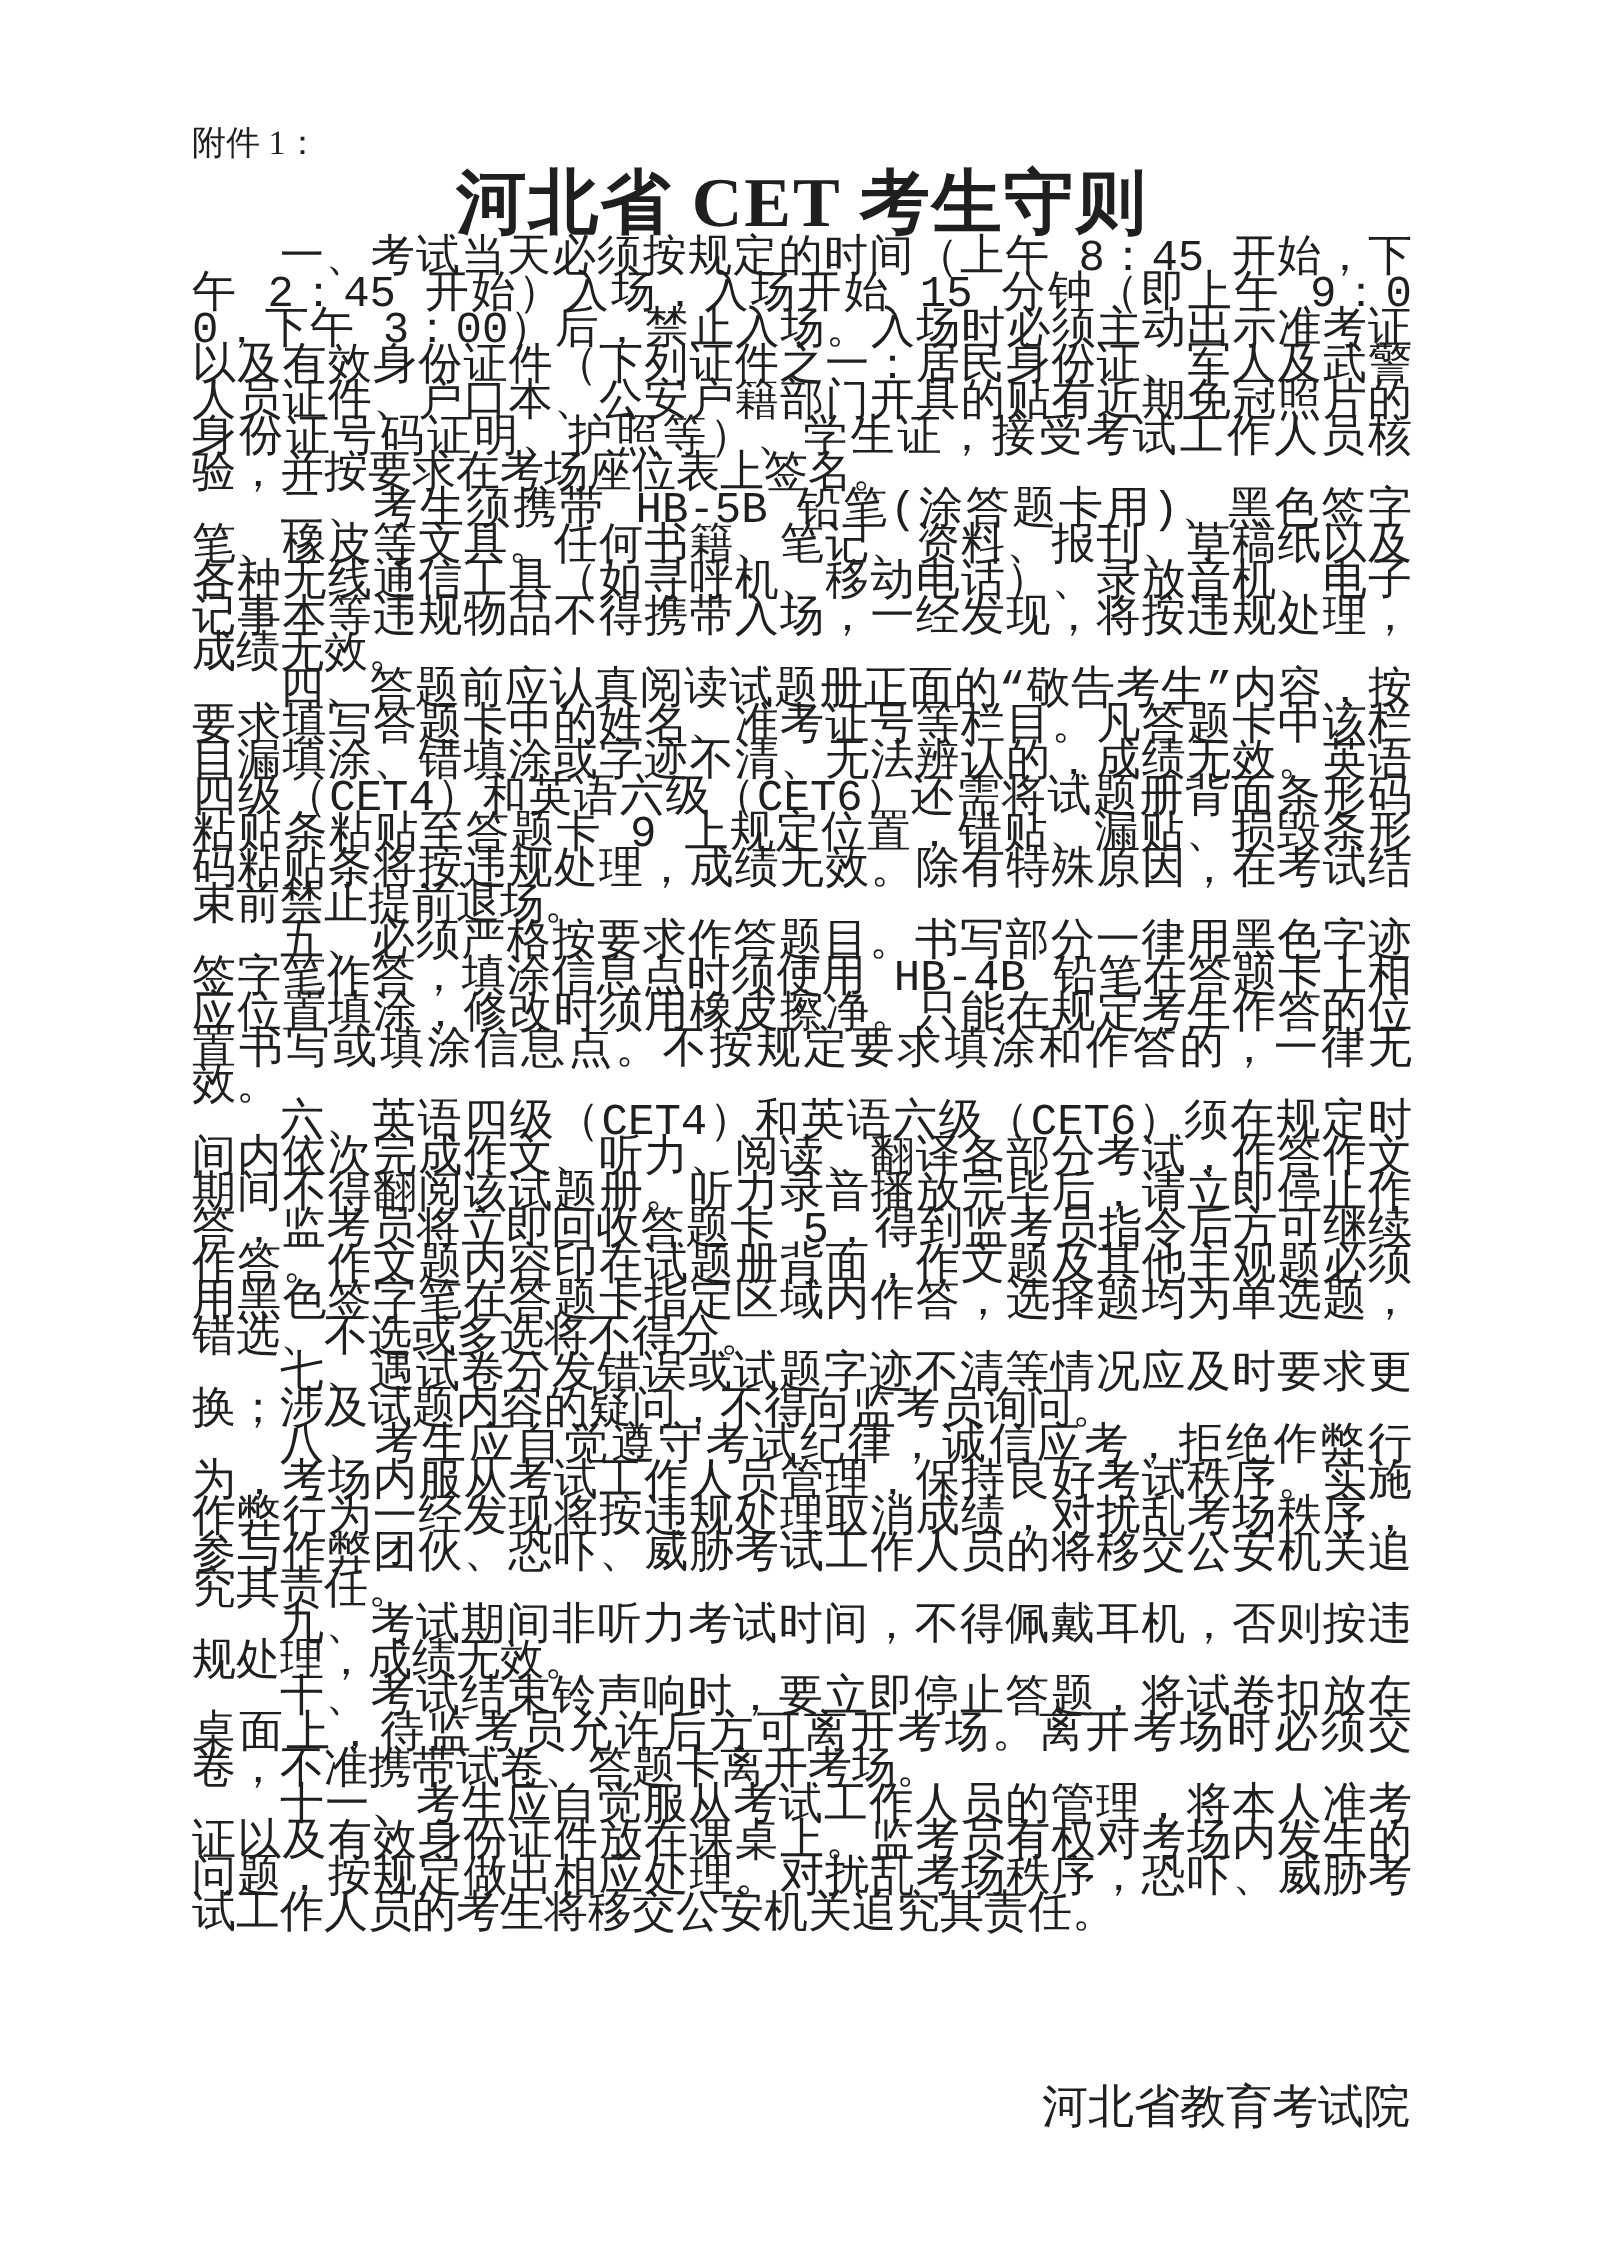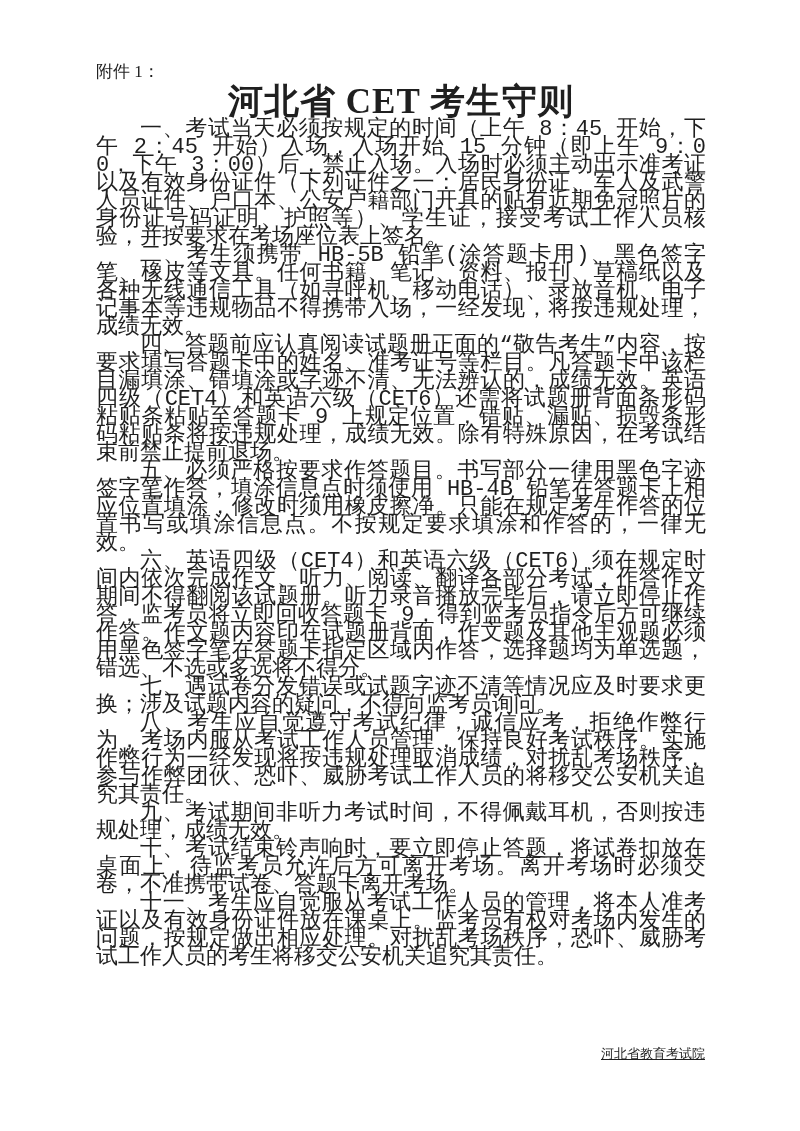--- a/index.html
+++ b/index.html
@@ -40,41 +40,40 @@
     line-height: 18px;
     text-align: justify;
     text-indent: 2em;
     word-break: break-all;
     font-family: Liberation Mono, monospace;
   }
   .signature {
     position: absolute;
     top: 1042px;
     right: 95px;
-    font-size: 13px;
+    font-size: 23px;
     line-height: 24px;
     text-align: right;
-    text-decoration: underline;
   }
 </style>
 </head>
 <body>
 
 <div class="page">
 
   <div class="attachment-label">附件 1：</div>
 
   <h1 class="doc-title">河北省 CET 考生守则</h1>
 
   <div class="doc-body">
     <p>一、考试当天必须按规定的时间（上午 8：45 开始，下午 2：45 开始）入场，入场开始 15 分钟（即上午 9：00，下午 3：00）后，禁止入场。入场时必须主动出示准考证以及有效身份证件（下列证件之一：居民身份证、军人及武警人员证件、户口本、公安户籍部门开具的贴有近期免冠照片的身份证号码证明、护照等）、学生证，接受考试工作人员核验，并按要求在考场座位表上签名。</p>
     <p>二、考生须携带 HB-5B 铅笔(涂答题卡用)、黑色签字笔、橡皮等文具。任何书籍、笔记、资料、报刊、草稿纸以及各种无线通信工具（如寻呼机、移动电话）、录放音机、电子记事本等违规物品不得携带入场，一经发现，将按违规处理，成绩无效。</p>
     <p>四、答题前应认真阅读试题册正面的“敬告考生”内容，按要求填写答题卡中的姓名、准考证号等栏目。凡答题卡中该栏目漏填涂、错填涂或字迹不清、无法辨认的，成绩无效。英语四级（CET4）和英语六级（CET6）还需将试题册背面条形码粘贴条粘贴至答题卡 9 上规定位置，错贴、漏贴、损毁条形码粘贴条将按违规处理，成绩无效。除有特殊原因，在考试结束前禁止提前退场。</p>
     <p>五、必须严格按要求作答题目。书写部分一律用黑色字迹签字笔作答，填涂信息点时须使用 HB-4B 铅笔在答题卡上相应位置填涂，修改时须用橡皮擦净。只能在规定考生作答的位置书写或填涂信息点。不按规定要求填涂和作答的，一律无效。</p>
-    <p>六、英语四级（CET4）和英语六级（CET6）须在规定时间内依次完成作文、听力、阅读、翻译各部分考试，作答作文期间不得翻阅该试题册。听力录音播放完毕后，请立即停止作答，监考员将立即回收答题卡 9，得到监考员指令后方可继续作答。作文题内容印在试题册背面，作文题及其他主观题必须用黑色签字笔在答题卡指定区域内作答，选择题均为单选题，错选、不选或多选将不得分。</p>
+    <p>六、英语四级（CET4）和英语六级（CET6）须在规定时间内依次完成作文、听力、阅读、翻译各部分考试，作答作文期间不得翻阅该试题册。听力录音播放完毕后，请立即停止作答，监考员将立即回收答题卡 5，得到监考员指令后方可继续作答。作文题内容印在试题册背面，作文题及其他主观题必须用黑色签字笔在答题卡指定区域内作答，选择题均为单选题，错选、不选或多选将不得分。</p>
     <p>七、遇试卷分发错误或试题字迹不清等情况应及时要求更换；涉及试题内容的疑问，不得向监考员询问。</p>
     <p>八、考生应自觉遵守考试纪律，诚信应考，拒绝作弊行为，考场内服从考试工作人员管理，保持良好考试秩序。实施作弊行为一经发现将按违规处理取消成绩，对扰乱考场秩序，参与作弊团伙、恐吓、威胁考试工作人员的将移交公安机关追究其责任。</p>
     <p>九、考试期间非听力考试时间，不得佩戴耳机，否则按违规处理，成绩无效。</p>
     <p>十、考试结束铃声响时，要立即停止答题，将试卷扣放在桌面上，待监考员允许后方可离开考场。离开考场时必须交卷，不准携带试卷、答题卡离开考场。</p>
     <p>十一、考生应自觉服从考试工作人员的管理，将本人准考证以及有效身份证件放在课桌上。监考员有权对考场内发生的问题，按规定做出相应处理。对扰乱考场秩序，恐吓、威胁考试工作人员的考生将移交公安机关追究其责任。</p>
   </div>
 
   <div class="signature">河北省教育考试院</div>
 
 </div>

